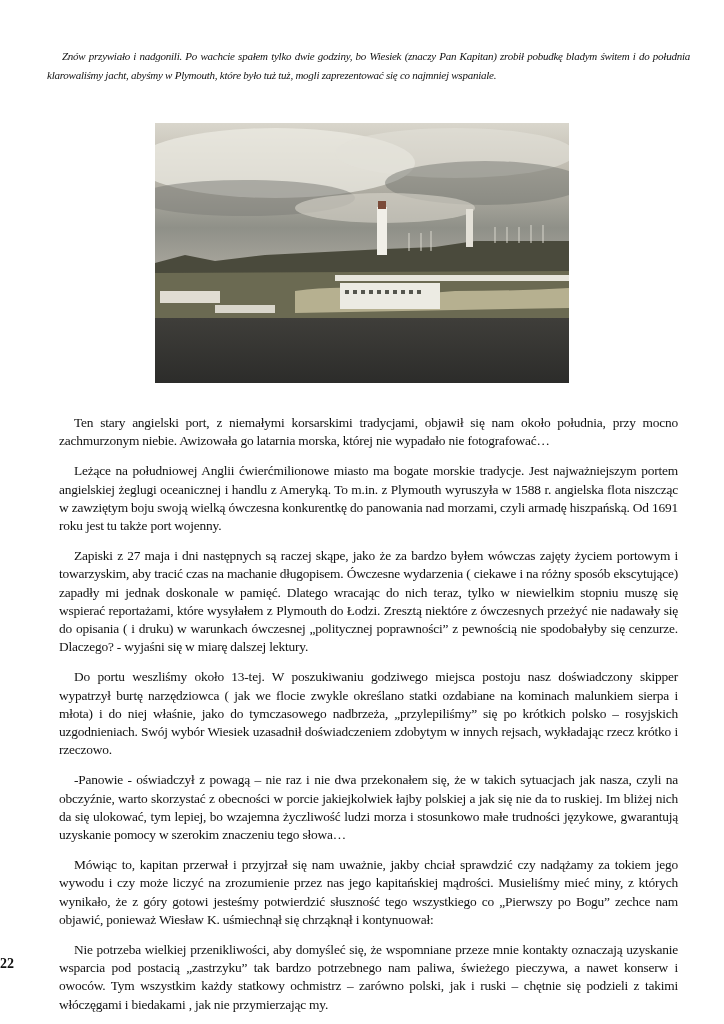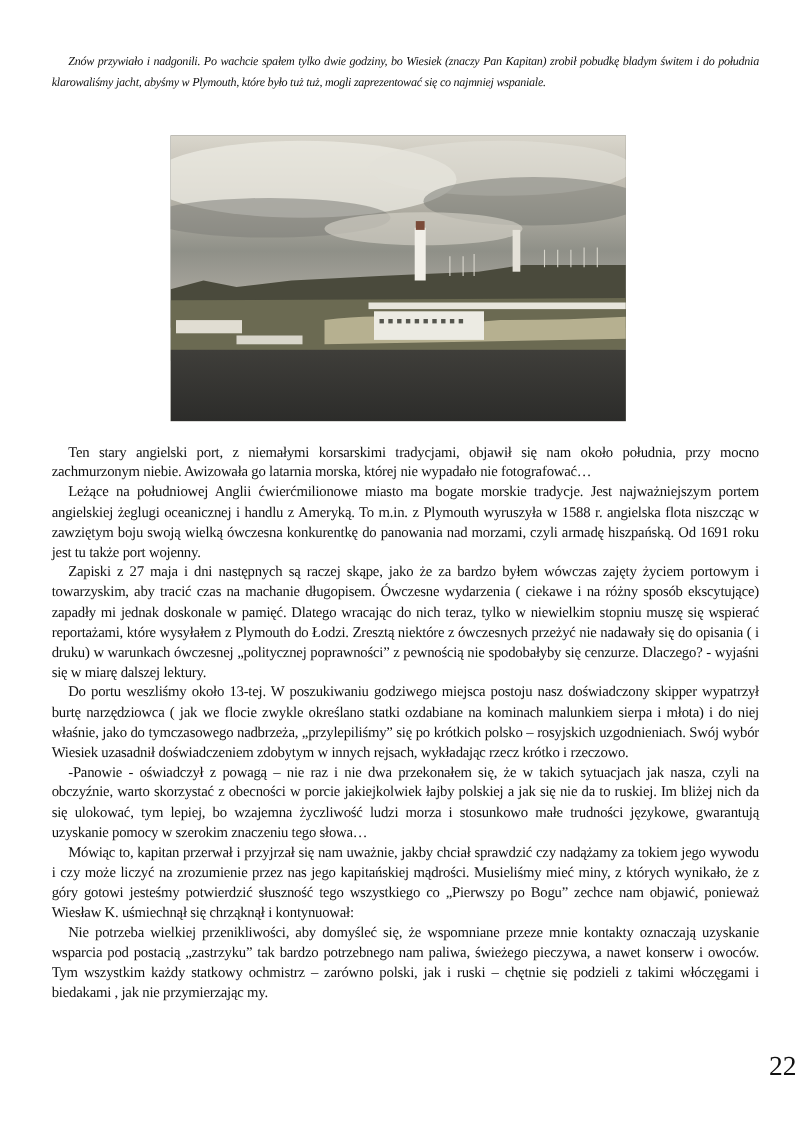--- a/index.html
+++ b/index.html
@@ -7,23 +7,23 @@
          font-family:"Liberation Serif", "DejaVu Serif", serif; color:#111; }
   .intro { position:absolute; left:47px; top:47px; width:643px;
            font-style:italic; font-size:11px; line-height:19px; text-align:justify;
            letter-spacing:-0.25px; }
   .intro p { margin:0; text-indent:15px; }
   .photo { position:absolute; left:155px; top:123px; width:414px; height:260px;
            overflow:hidden; background:#8a8980; }
   .photo svg { display:block; width:100%; height:100%; }
   .body { position:absolute; left:47px; top:402px; width:643px;
           font-size:13.4px; line-height:18.2px; text-align:justify; letter-spacing:-0.2px; }
-  .body p { margin:0; text-indent:15px; }
-  .pagenum { position:absolute; left:0; width:724px; top:956px; text-align:right;
-             font-weight:normal; font-size:25px; }
+  .body p { margin:12px; text-indent:15px; }
+  .pagenum { position:absolute; left:0; width:724px; top:956px; text-align:left;
+             font-weight:bold; font-size:14px; }
 </style>
 </head>
 <body>
 
 <div class="intro">
   <p>Znów przywiało i nadgonili. Po wachcie spałem tylko dwie godziny, bo Wiesiek (znaczy Pan Kapitan) zrobił pobudkę bladym świtem i do południa klarowaliśmy jacht, abyśmy w Plymouth, które było tuż tuż, mogli zaprezentować się co najmniej wspaniale.</p>
 </div>
 
 <div class="photo">
   <svg viewBox="0 0 414 260" preserveAspectRatio="none">

